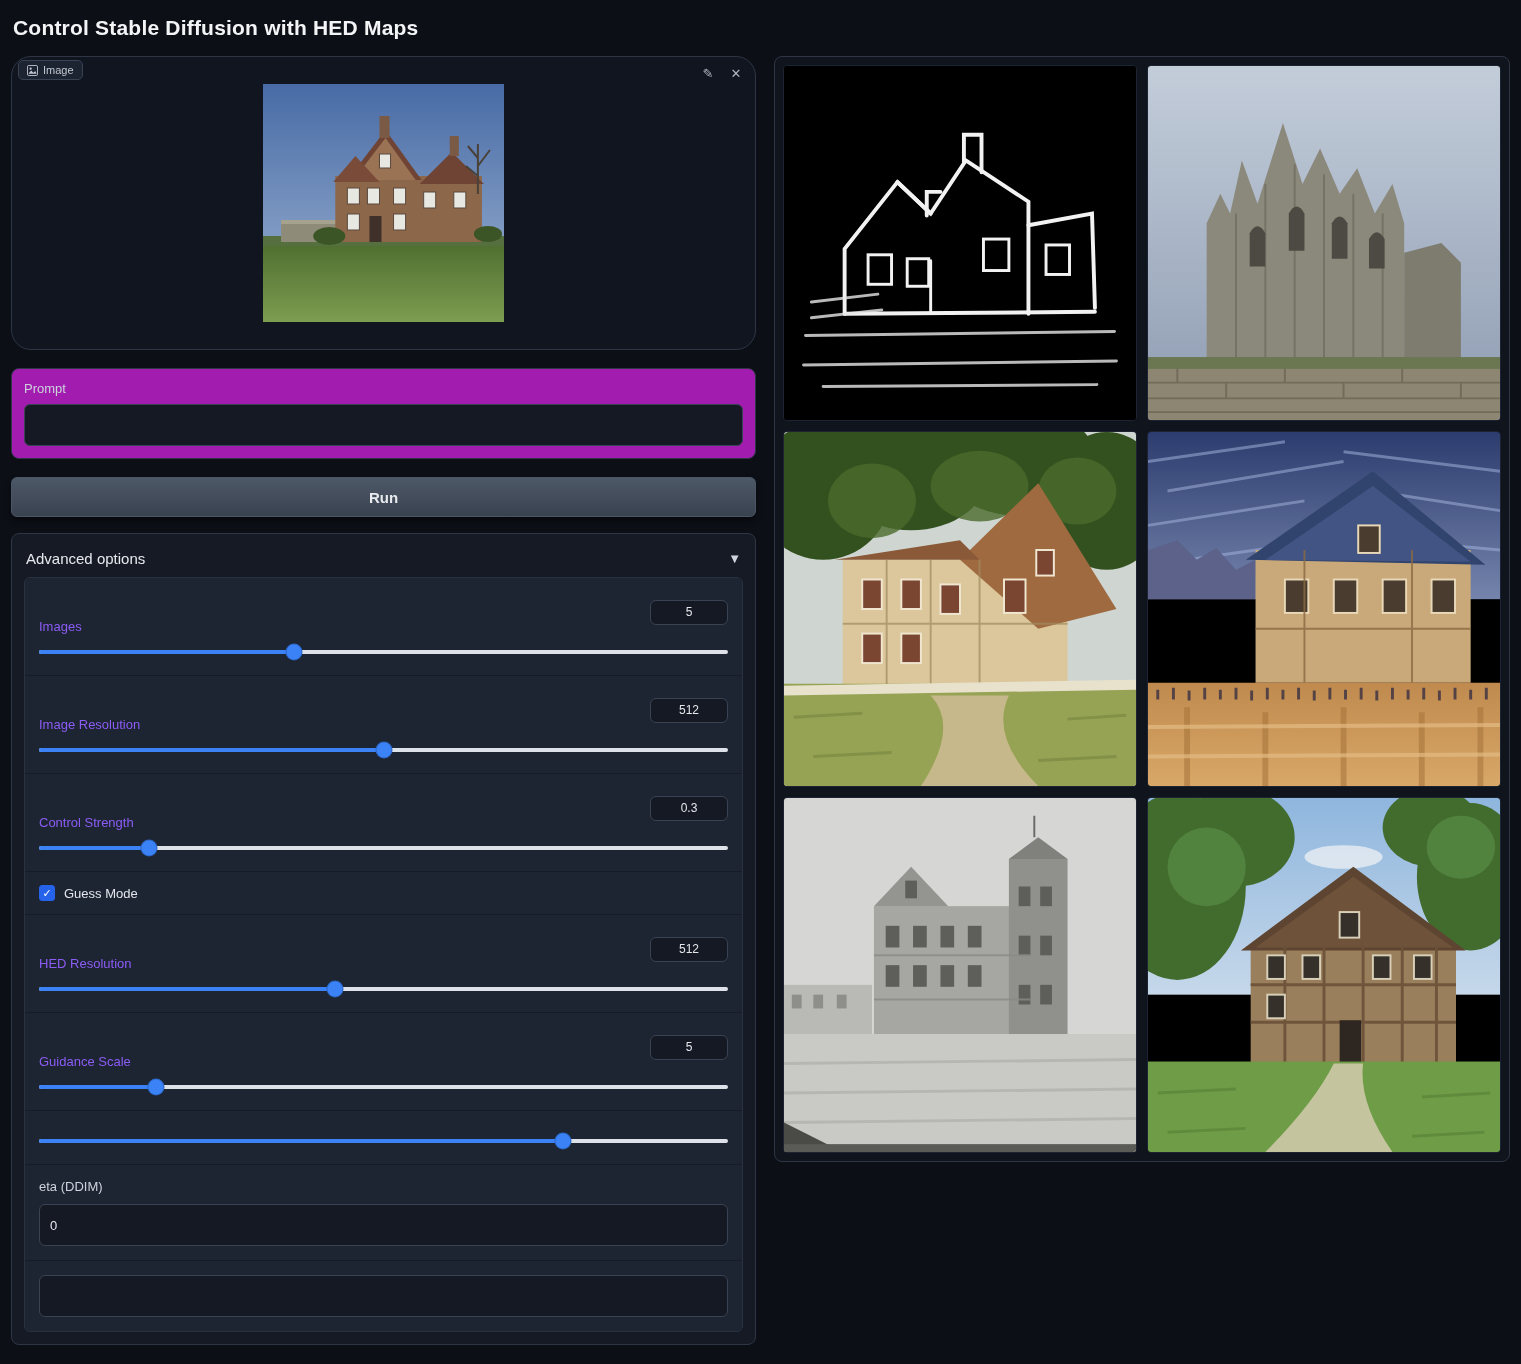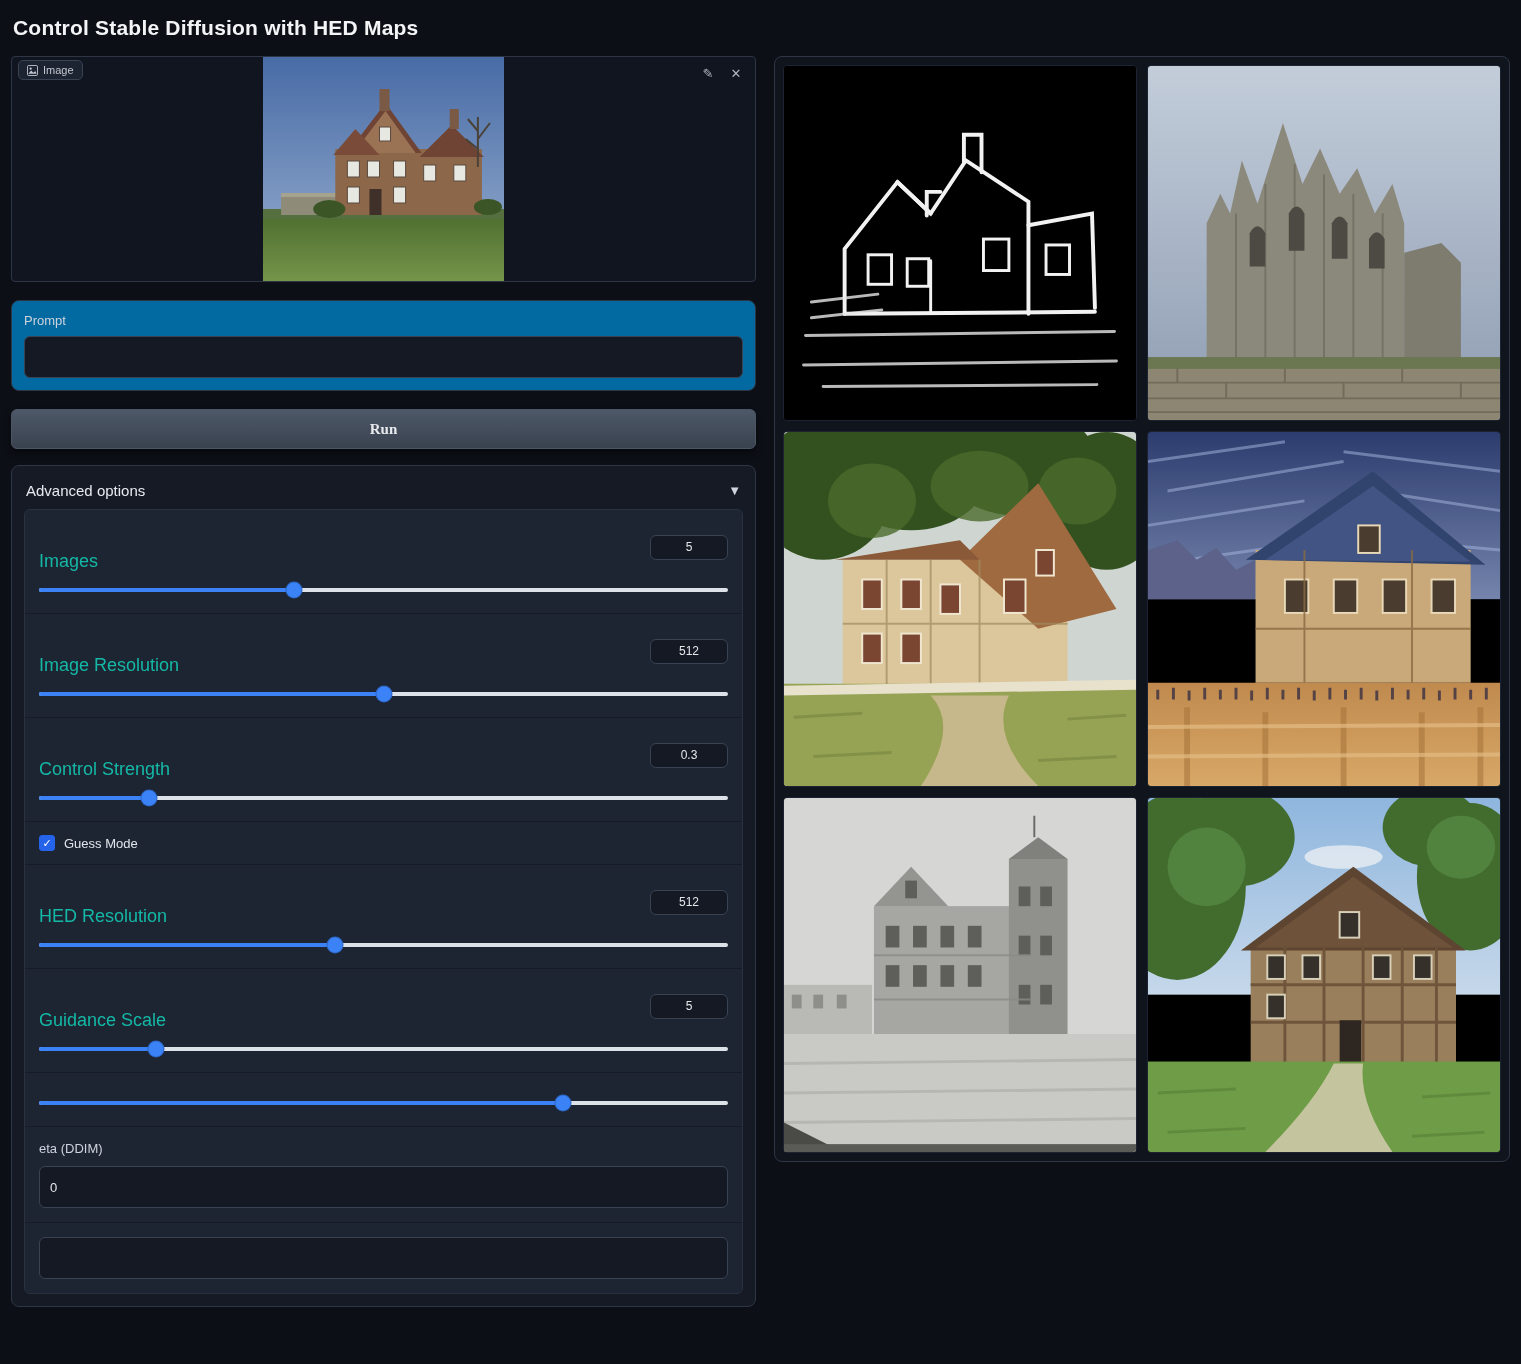--- a/index.html
+++ b/index.html
@@ -11,70 +11,70 @@
     overflow:hidden;
   }
   .page { padding:10px 11px; }
   .page-title { font-size:21px; font-weight:700; color:#f3f4f6; margin:6px 0 16px 2px; letter-spacing:.2px; }
   .main { display:flex; gap:18px; align-items:flex-start; }
   .left-col { width:745px; flex:none; }
   .right-col { flex:1; }
 
   
   .image-block {
-    position:relative; height:226px;
-    background:#101520; border:1px solid #2e3646; border-radius:4px;
-    display:flex; justify-content:center; overflow:hidden;
+    position:relative; height:294px;
+    background:#101520; border:1px solid #2e3646; border-radius:20px;
+    display:flex; align-items:center; justify-content:center; overflow:hidden;
     cursor:pointer;
   }
   .image-block svg.photo { height:238px; width:241px; display:block; }
   .img-chip {
     position:absolute; top:3px; left:6px;
     display:flex; align-items:center; gap:5px;
     background:#1d2431; border:1px solid #3a4354; border-radius:5px;
     padding:3px 8px; font-size:11px; color:#c2c8d2; z-index:2;
   }
   .img-chip svg { width:11px; height:11px; }
   .img-actions { position:absolute; top:6px; right:8px; display:flex; gap:6px; z-index:2; }
   .icon-btn {
     width:22px; height:22px; border:none; background:transparent; color:#aeb4bf;
     font-size:13px; line-height:22px; text-align:center; cursor:pointer; border-radius:4px;
   }
 
   
   .block {
-    background:#0369a1; border:1px solid #2e3646; border-radius:8px;
+    background:#a21caf; border:1px solid #2e3646; border-radius:8px;
     padding:12px; margin-top:18px;
   }
   .field-label { font-size:13px; color:#cdd3dc; margin-bottom:8px; display:block; }
   .text-input {
     width:100%; height:42px; background:#141923; border:1px solid #3a4354;
     border-radius:6px; color:#e5e7eb; font-size:13px; padding:0 10px;
     font-family:"Liberation Sans", sans-serif; outline:none;
   }
 
   .run-btn {
     margin-top:18px; width:100%; height:40px; border-radius:6px;
     border:1px solid #4b5563;
     background:linear-gradient(180deg,#4d5868 0%, #39424f 100%);
     color:#e8eaed; font-size:15px; font-weight:700; cursor:pointer;
-    font-family:Liberation Serif, serif;
+    font-family:Liberation Sans, sans-serif;
     box-shadow:0 4px 6px rgba(0,0,0,.45);
   }
 
   
   .advanced { background:#151a24; border:1px solid #2e3646; border-radius:8px; padding:12px; margin-top:16px; }
   .adv-header { display:flex; justify-content:space-between; align-items:center; padding:4px 2px 10px 2px; cursor:pointer;gap:24px; }
   .adv-title { font-size:15px; color:#e7e9ee; }
   .caret { font-size:13px; color:#cfd4dc; }
   .adv-group { background:#1e2532; border:1px solid #2a3242; border-radius:6px; overflow:hidden; }
   .row { padding:12px 14px 14px 14px; border-bottom:1px solid #161b26; background:#1e2532; }
   .row:last-child { border-bottom:none; }
   .row-top { display:flex; justify-content:space-between; align-items:center; }
-  .row-label { font-size:18px; color:#14b8a6;margin-top:29px; }
+  .row-label { font-size:13px; color:#8b5cf6;margin-top:29px; }
   .num-box {
     min-width:78px; width:78px; height:25px; background:#141923; border:1px solid #3a4354;
     border-radius:6px; color:#e5e7eb; font-size:12px; text-align:center; outline:none;
     font-family:"Liberation Sans", sans-serif;
   }
   .num-box.wide { width:130px; }
   .slider { position:relative; height:18px; margin-top:9px; cursor:pointer; }
   .track { position:absolute; left:0; right:0; top:7px; height:4px; border-radius:2px; background:#dde1e8; }
   .track-fill { position:absolute; left:0; top:0; height:100%; border-radius:2px; background:#3b82f6; width:0; }
   .thumb {

